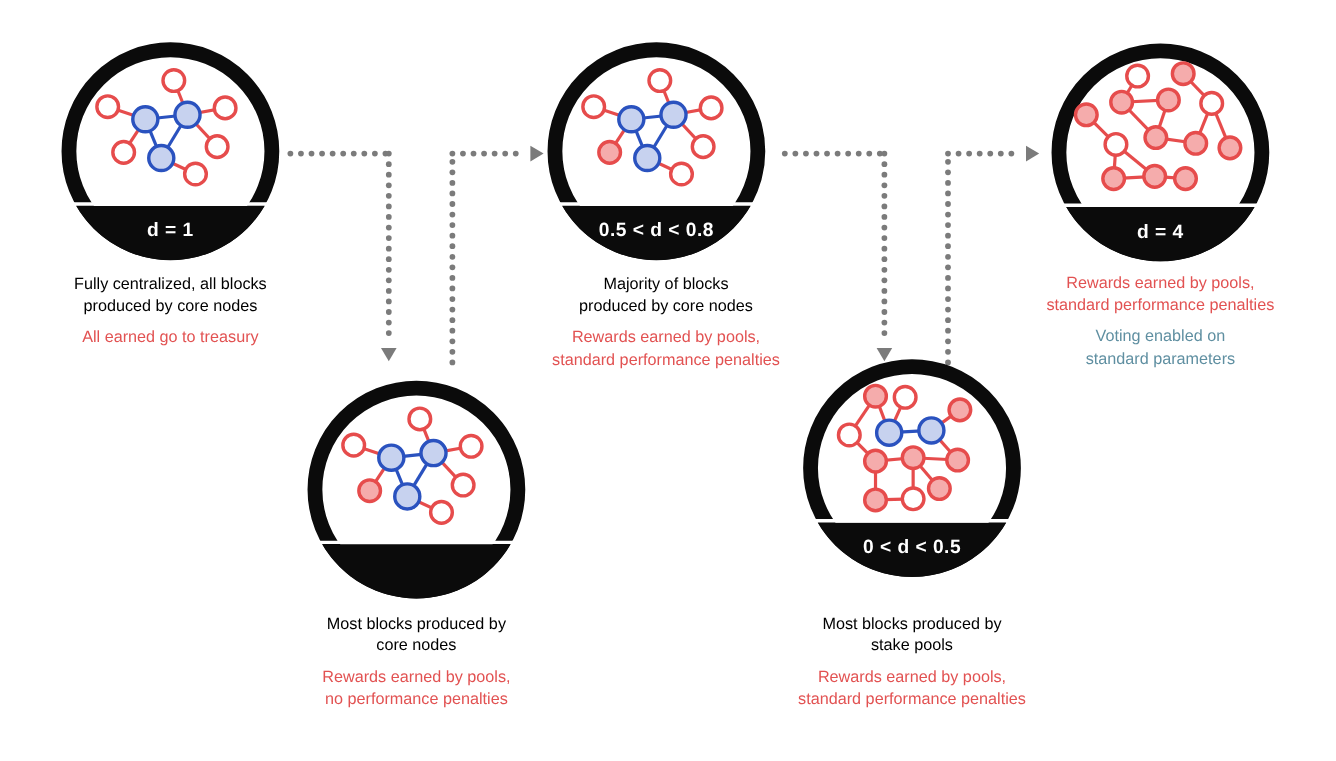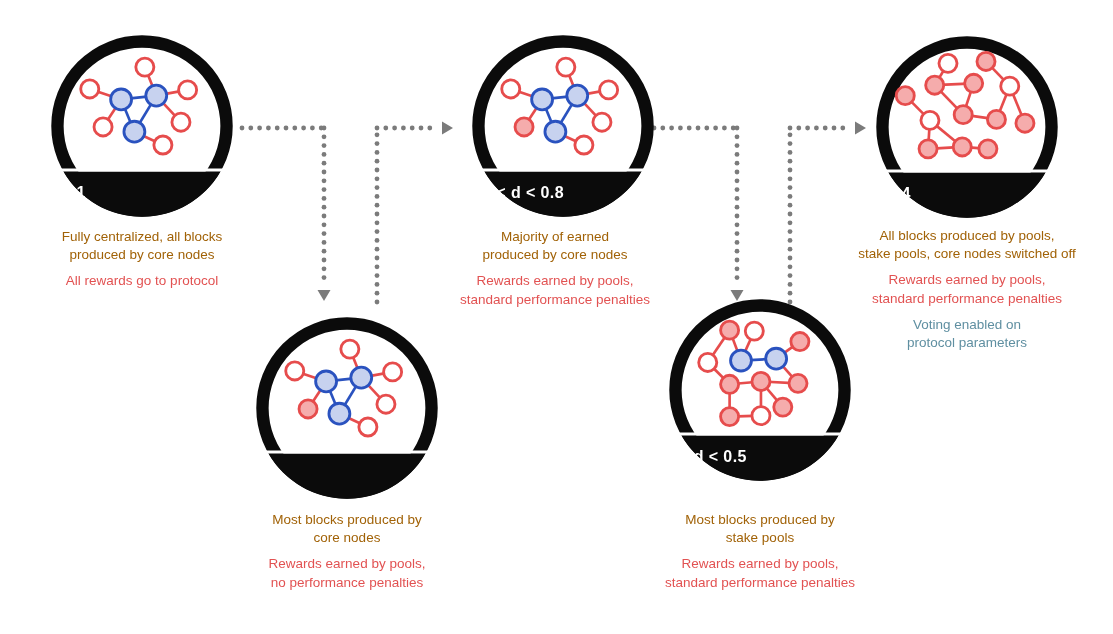--- a/index.html
+++ b/index.html
@@ -5,26 +5,26 @@
   html,body{margin:0;padding:0}
   body{
     width:1113px;height:634px;background:#ffffff;position:relative;overflow:hidden;
     font-family:"Liberation Sans",sans-serif;
   }
   .overlay{position:absolute;left:0;top:0;z-index:1}
   .stage{position:absolute;left:0;top:0;width:0;height:0}
   .circle-wrap{position:absolute;width:190px;height:190px;z-index:2}
   .circle-wrap svg{width:190px;height:190px;display:block}
   .band-label{
-    position:absolute;left:0;right:0;top:153px;text-align:left;
+    position:absolute;left:0;right:0;top:153px;text-align:center;
     color:#ffffff;font-weight:bold;font-size:16px;letter-spacing:.4px;
   }
   .captions{position:absolute;text-align:center;z-index:2}
   .cap{margin:0 0 8px;font-size:13.5px;line-height:1.35;white-space:pre-line;font-weight:500}
-  .cap.dark{color:#a16207}
+  .cap.dark{color:#000000}
   .cap.red{color:#e25252}
   .cap.teal{color:#5f8fa1}
   .cap:empty{display:none}
 </style>
 </head>
 <body>
 
 <div>
 
   <svg class="overlay" width="1113" height="634">
@@ -167,21 +167,21 @@
           <circle cx="59" cy="101" r="9.5" fill="#ffffff" stroke="#e64c4c" stroke-width="3"></circle>
           <circle cx="148" cy="62" r="9.5" fill="#ffffff" stroke="#e64c4c" stroke-width="3"></circle>
           <circle cx="141" cy="96" r="9.5" fill="#ffffff" stroke="#e64c4c" stroke-width="3"></circle>
           <circle cx="122" cy="120" r="9.5" fill="#ffffff" stroke="#e64c4c" stroke-width="3"></circle>
         </svg>
       <div class="band-label">d = 1</div>
     </div>
     <div class="captions" style="left:12px;top:228px;width:260px">
       <p class="cap dark">Fully centralized, all blocks
 produced by core nodes</p>
-      <p class="cap red">All rewards go to protocol</p>
+      <p class="cap red">All earned go to treasury</p>
 
     </div>
   </div>
 
   <div class="stage">
     <div class="circle-wrap" style="left:252px;top:313px">
       <svg viewBox="0 0 200 200">
           <circle cx="100" cy="100" r="89" fill="#ffffff" stroke="#0b0b0b" stroke-width="13"></circle>
           <path d="M 17.4 148 A 95.5 95.5 0 0 0 182.6 148 Z" fill="#0b0b0b"></path>
           <line x1="4" y1="146.3" x2="196" y2="146.3" stroke="#ffffff" stroke-width="3"></line>
@@ -208,21 +208,21 @@
     <div class="captions" style="left:217px;top:511px;width:260px">
       <p class="cap dark">Most blocks produced by
 core nodes</p>
       <p class="cap red">Rewards earned by pools,
 no performance penalties</p>
 
     </div>
   </div>
 
   <div class="stage">
-    <div class="circle-wrap" style="left:468px;top:31px">
+    <div class="circle-wrap" style="left:452px;top:31px">
       <svg viewBox="0 0 200 200">
           <circle cx="100" cy="100" r="89" fill="#ffffff" stroke="#0b0b0b" stroke-width="13"></circle>
           <path d="M 17.4 148 A 95.5 95.5 0 0 0 182.6 148 Z" fill="#0b0b0b"></path>
           <line x1="4" y1="146.3" x2="196" y2="146.3" stroke="#ffffff" stroke-width="3"></line>
           <line x1="78" y1="72" x2="115" y2="68" stroke="#2a52bf" stroke-width="2.8"></line>
           <line x1="78" y1="72" x2="92" y2="106" stroke="#2a52bf" stroke-width="2.8"></line>
           <line x1="115" y1="68" x2="92" y2="106" stroke="#2a52bf" stroke-width="2.8"></line>
           <line x1="103" y1="38" x2="115" y2="68" stroke="#e64c4c" stroke-width="2.8"></line>
           <line x1="45" y1="61" x2="78" y2="72" stroke="#e64c4c" stroke-width="2.8"></line>
           <line x1="59" y1="101" x2="78" y2="72" stroke="#e64c4c" stroke-width="2.8"></line>
@@ -235,21 +235,21 @@
           <circle cx="103" cy="38" r="9.5" fill="#ffffff" stroke="#e64c4c" stroke-width="3"></circle>
           <circle cx="45" cy="61" r="9.5" fill="#ffffff" stroke="#e64c4c" stroke-width="3"></circle>
           <circle cx="59" cy="101" r="9.5" fill="#f5acac" stroke="#e64c4c" stroke-width="3"></circle>
           <circle cx="148" cy="62" r="9.5" fill="#ffffff" stroke="#e64c4c" stroke-width="3"></circle>
           <circle cx="141" cy="96" r="9.5" fill="#ffffff" stroke="#e64c4c" stroke-width="3"></circle>
           <circle cx="122" cy="120" r="9.5" fill="#ffffff" stroke="#e64c4c" stroke-width="3"></circle>
         </svg>
       <div class="band-label">0.5 &lt; d &lt; 0.8</div>
     </div>
     <div class="captions" style="left:425px;top:228px;width:260px">
-      <p class="cap dark">Majority of earned
+      <p class="cap dark">Majority of blocks
 produced by core nodes</p>
       <p class="cap red">Rewards earned by pools,
 standard performance penalties</p>
 
     </div>
   </div>
 
   <div class="stage">
     <div class="circle-wrap" style="left:665px;top:295px">
       <svg viewBox="0 0 200 200">
@@ -322,22 +322,20 @@
           <circle cx="96" cy="87" r="9.5" fill="#f5acac" stroke="#e64c4c" stroke-width="3"></circle>
           <circle cx="131" cy="92" r="9.5" fill="#f5acac" stroke="#e64c4c" stroke-width="3"></circle>
           <circle cx="161" cy="96" r="9.5" fill="#f5acac" stroke="#e64c4c" stroke-width="3"></circle>
           <circle cx="59" cy="123" r="9.5" fill="#f5acac" stroke="#e64c4c" stroke-width="3"></circle>
           <circle cx="95" cy="121" r="9.5" fill="#f5acac" stroke="#e64c4c" stroke-width="3"></circle>
           <circle cx="122" cy="123" r="9.5" fill="#f5acac" stroke="#e64c4c" stroke-width="3"></circle>
         </svg>
       <div class="band-label">d = 4</div>
     </div>
     <div class="captions" style="left:837px;top:227px;width:260px">
-      <p class="cap dark">All blocks produced by pools,
-stake pools, core nodes switched off</p>
       <p class="cap red">Rewards earned by pools,
 standard performance penalties</p>
       <p class="cap teal">Voting enabled on
-protocol parameters</p>
+standard parameters</p>
     </div>
   </div>
 
 </div>
 
 </body></html>

